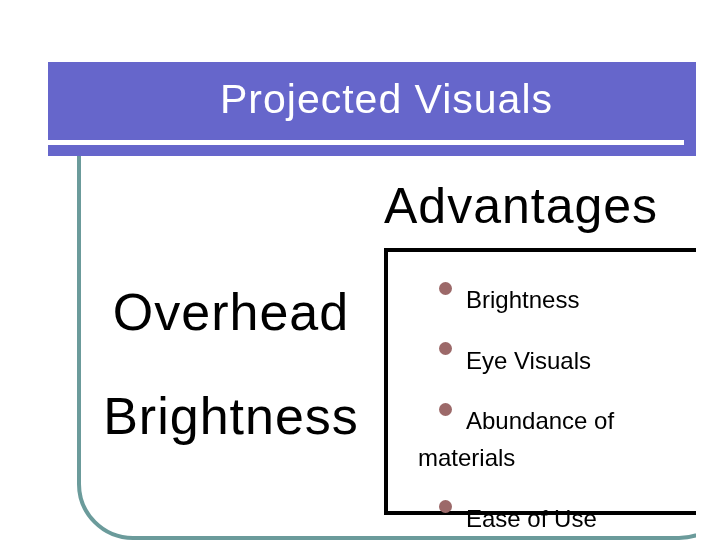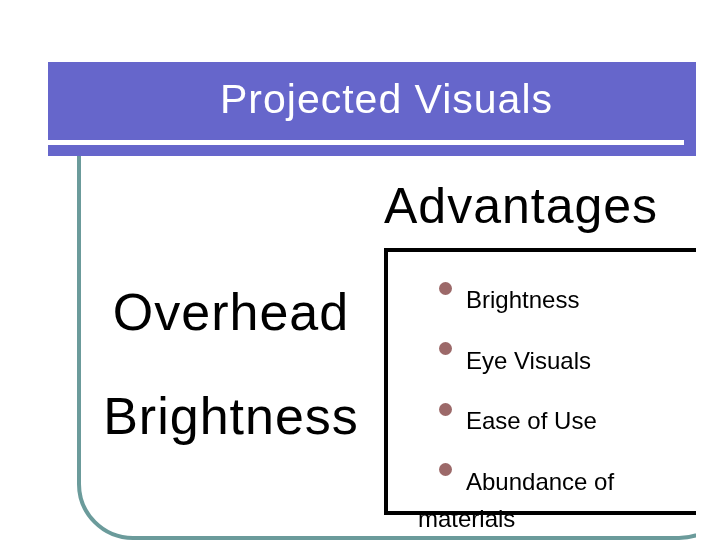--- a/index.html
+++ b/index.html
@@ -132,19 +132,19 @@
 
   <div class="overhead-text">
     <div>Overhead</div>
     <div>Brightness</div>
   </div>
 
   <div class="bullet-box">
     <div>
         <div class="bullet-item"><span class="bullet-dot"></span><span>Brightness</span></div>
         <div class="bullet-item"><span class="bullet-dot"></span><span>Eye Visuals</span></div>
+        <div class="bullet-item"><span class="bullet-dot"></span><span>Abundance of materials</span></div>
         <div class="bullet-item"><span class="bullet-dot"></span><span>Ease of Use</span></div>
-        <div class="bullet-item"><span class="bullet-dot"></span><span>Abundance of materials</span></div>
         <div class="bullet-item"><span class="bullet-dot"></span></div>
       </div>
   </div>
 
 </div>
 
 </body></html>

